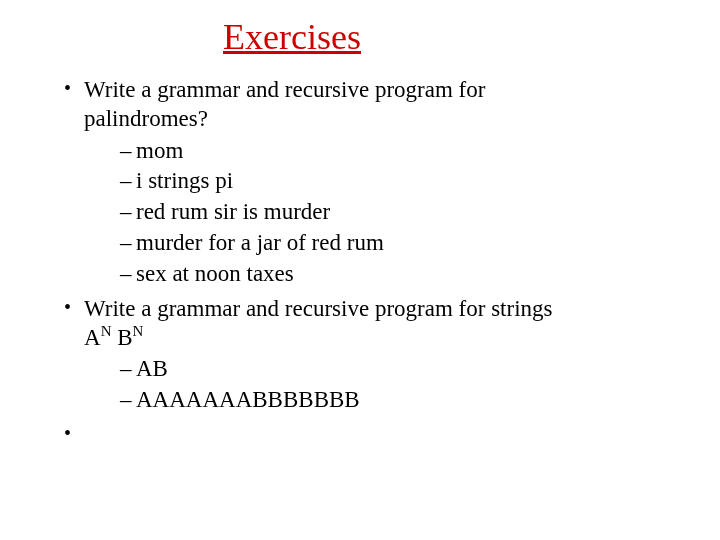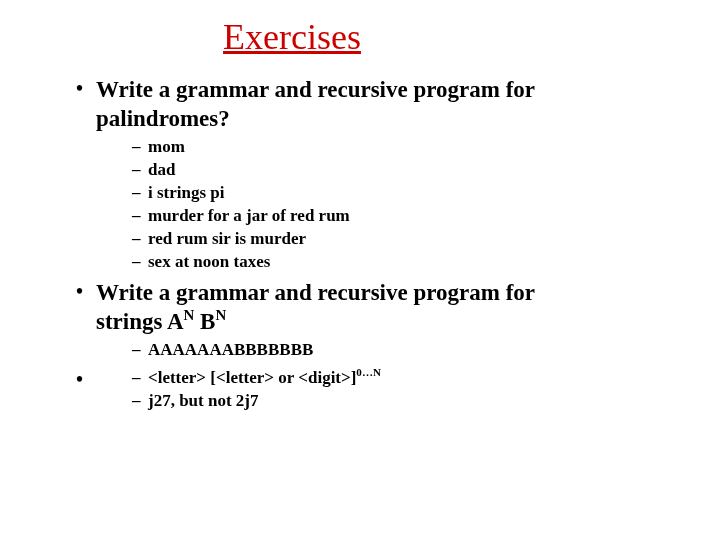--- a/index.html
+++ b/index.html
@@ -20,43 +20,42 @@
   .title {
     text-align: center;
     font-size: 36px;
     color: #cc0000;
     text-decoration: underline;
     margin: 6px 0 18px 0;
     font-weight: normal;
   }
   ul.level1 {
     list-style: none;
-    margin: 16px;
+    margin: 4px;
     padding: 0 0 0 40px;
     font-size: 23px;
     line-height: 1.25;
-    font-weight: bold;
   }
   ul.level1 > li {
     position: relative;
     padding-left: 20px;
     margin: 6px 0 4px 0;
   }
   ul.level1 > li::before {
     content: "•";
     position: absolute;
     left: 0;
     top: 0;
     font-size: 20px;
   }
   ul.level2 {
     list-style: none;
     margin: 2px 0 4px 0;
     padding: 0 0 0 36px;
-    font-size: 17px;
+    font-size: 23px;
     line-height: 1.3;
   }
   ul.level2 > li {
     position: relative;
     padding-left: 16px;
     margin: 1px 0;
   }
   ul.level2 > li::before {
     content: "–";
     position: absolute;
@@ -74,36 +73,32 @@
 
 <div class="slide">
   <h1 class="title">Exercises</h1>
 
   <ul class="level1">
 
     <li>
       <span>Write a grammar and recursive program for palindromes?</span>
       <ul class="level2">
         <li><span>mom</span></li>
-        <li><span>dad</span></li>
         <li><span>i strings pi</span></li>
+        <li><span>red rum sir is murder</span></li>
         <li><span>murder for a jar of red rum</span></li>
-        <li><span>red rum sir is murder</span></li>
         <li><span>sex at noon taxes</span></li>
       </ul>
     </li>
 
     <li>
       <span>Write a grammar and recursive program for strings A</span><sup>N</sup><span> B</span><sup>N</sup>
       <ul class="level2">
+        <li><span>AB</span></li>
         <li><span>AAAAAAABBBBBBB</span></li>
       </ul>
     </li>
 
     <li>
-      <ul class="level2">
-        <li><span>&lt;letter&gt; [&lt;letter&gt; or &lt;digit&gt;]</span><sup>0…N</sup></li>
-        <li><span>j27, but not 2j7</span></li>
-      </ul>
     </li>
 
   </ul>
 </div>
 
 </body></html>

